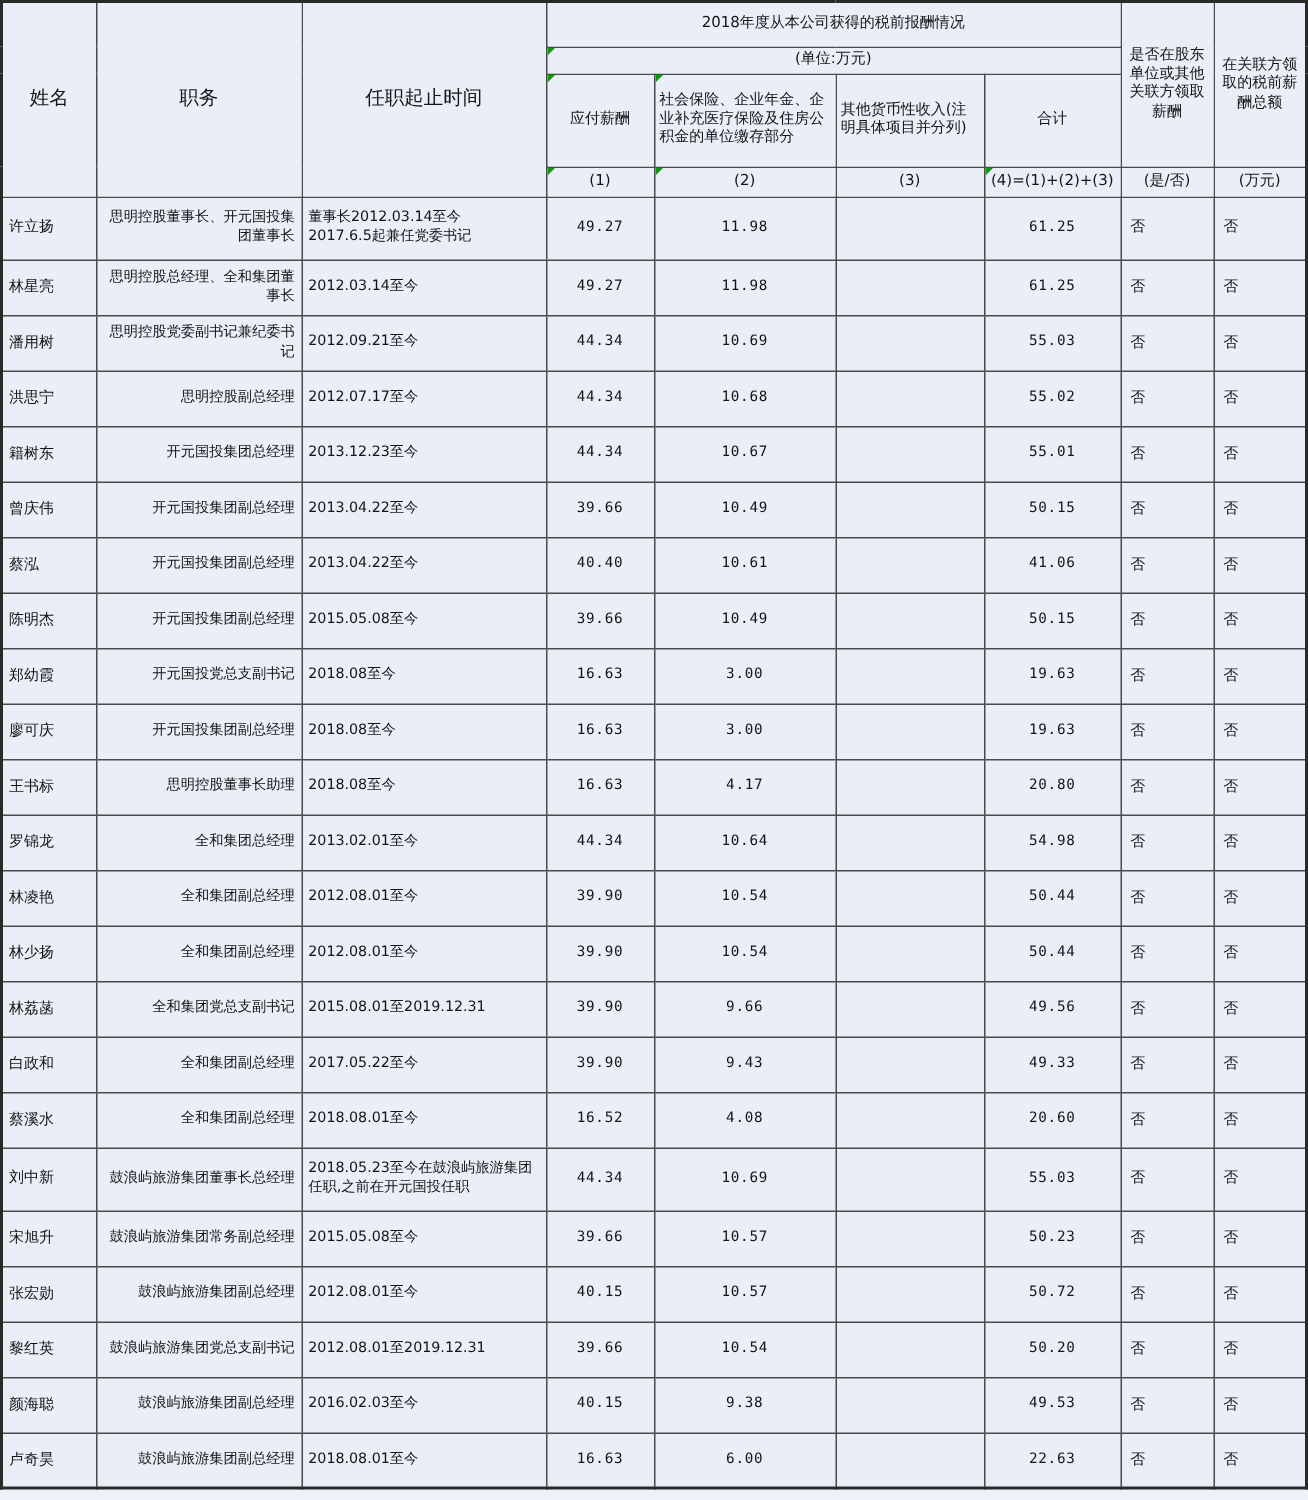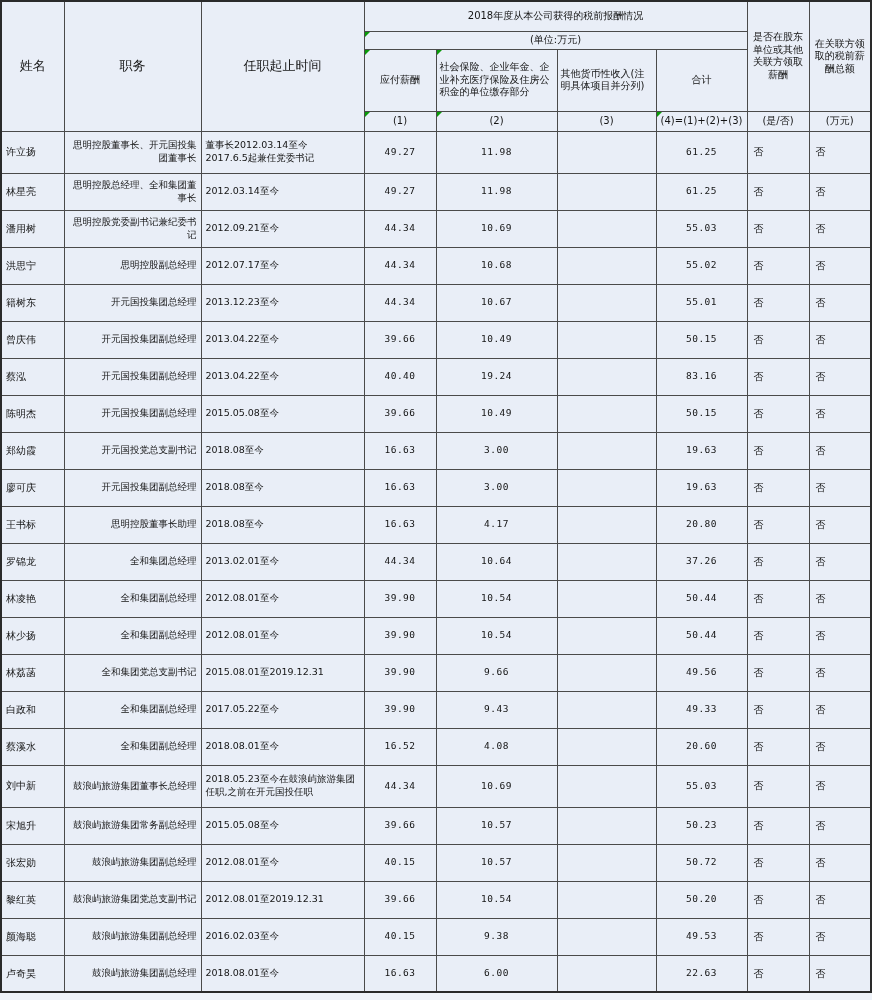--- a/index.html
+++ b/index.html
@@ -180,23 +180,23 @@
         <td class="cell-num"></td>
         <td class="cell-num">50.15</td>
         <td class="cell-flag">否</td>
         <td class="cell-flag">否</td>
       </tr>
       <tr class="data-row">
         <td class="cell-name">蔡泓</td>
         <td class="cell-position">开元国投集团副总经理</td>
         <td class="cell-term">2013.04.22至今</td>
         <td class="cell-num">40.40</td>
-        <td class="cell-num">19.24</td>
-        <td class="cell-num"></td>
-        <td class="cell-num">83.16</td>
+        <td class="cell-num">10.61</td>
+        <td class="cell-num"></td>
+        <td class="cell-num">41.06</td>
         <td class="cell-flag">否</td>
         <td class="cell-flag">否</td>
       </tr>
       <tr class="data-row">
         <td class="cell-name">陈明杰</td>
         <td class="cell-position">开元国投集团副总经理</td>
         <td class="cell-term">2015.05.08至今</td>
         <td class="cell-num">39.66</td>
         <td class="cell-num">10.49</td>
         <td class="cell-num"></td>
@@ -237,21 +237,21 @@
         <td class="cell-flag">否</td>
         <td class="cell-flag">否</td>
       </tr>
       <tr class="data-row">
         <td class="cell-name">罗锦龙</td>
         <td class="cell-position">全和集团总经理</td>
         <td class="cell-term">2013.02.01至今</td>
         <td class="cell-num">44.34</td>
         <td class="cell-num">10.64</td>
         <td class="cell-num"></td>
-        <td class="cell-num">37.26</td>
+        <td class="cell-num">54.98</td>
         <td class="cell-flag">否</td>
         <td class="cell-flag">否</td>
       </tr>
       <tr class="data-row">
         <td class="cell-name">林凌艳</td>
         <td class="cell-position">全和集团副总经理</td>
         <td class="cell-term">2012.08.01至今</td>
         <td class="cell-num">39.90</td>
         <td class="cell-num">10.54</td>
         <td class="cell-num"></td>

